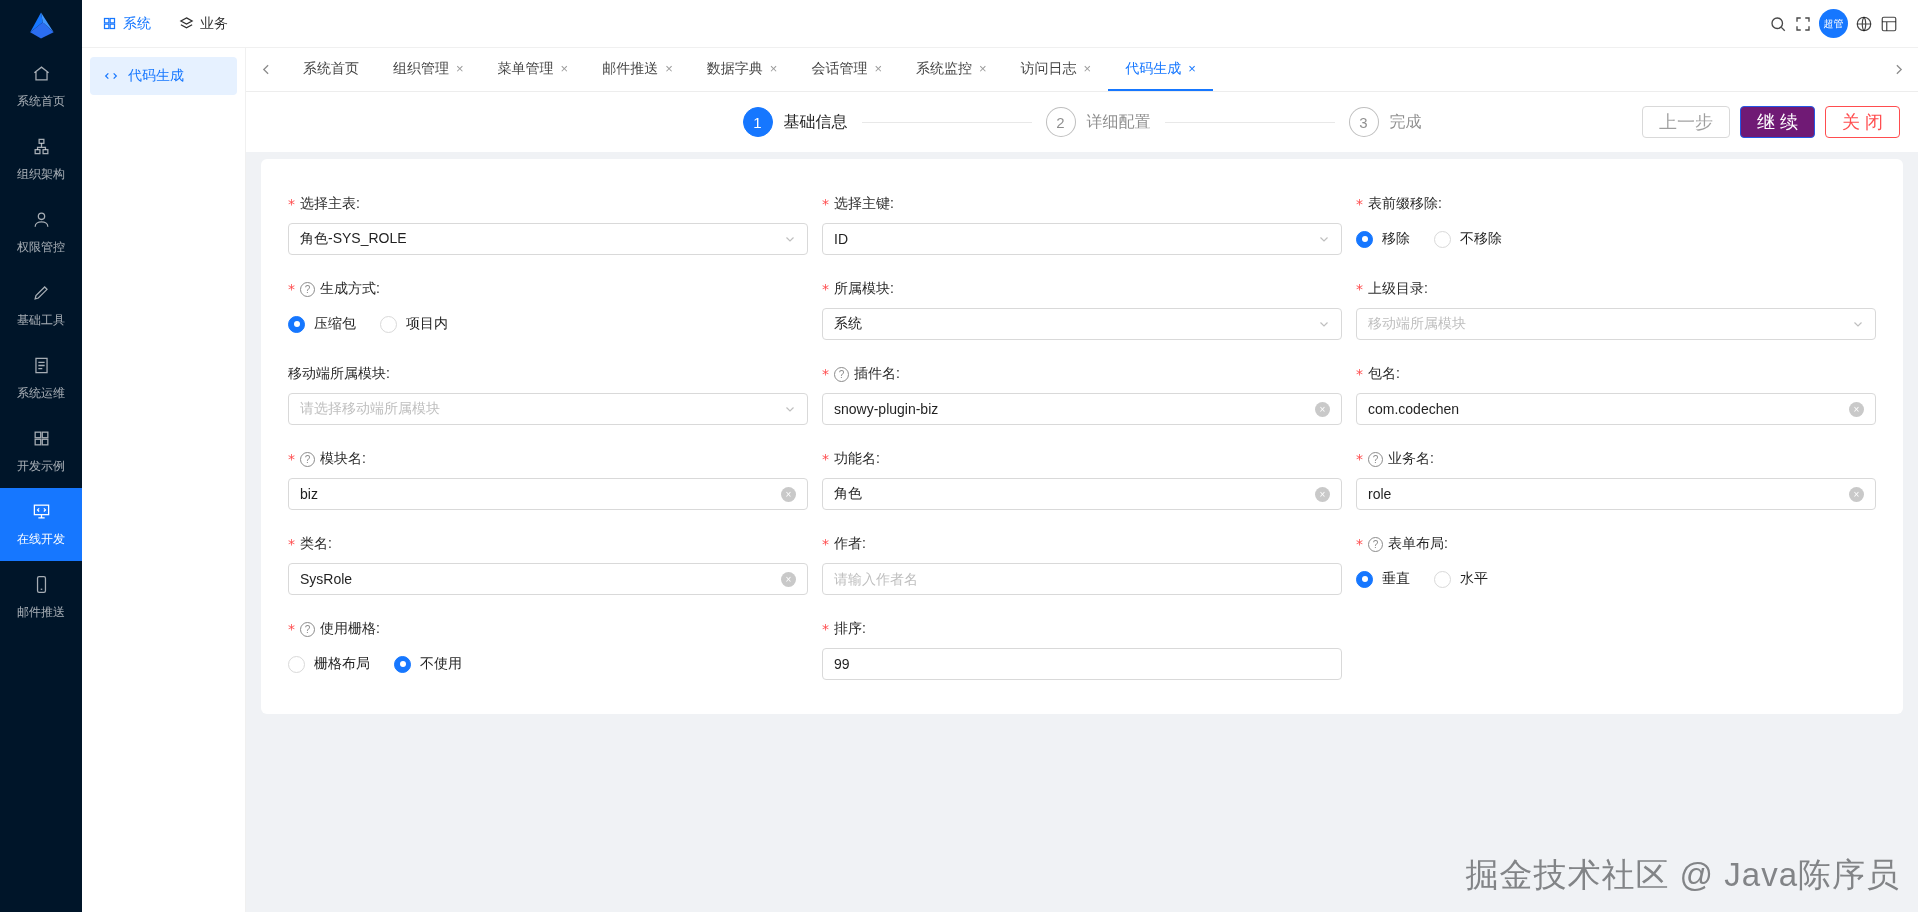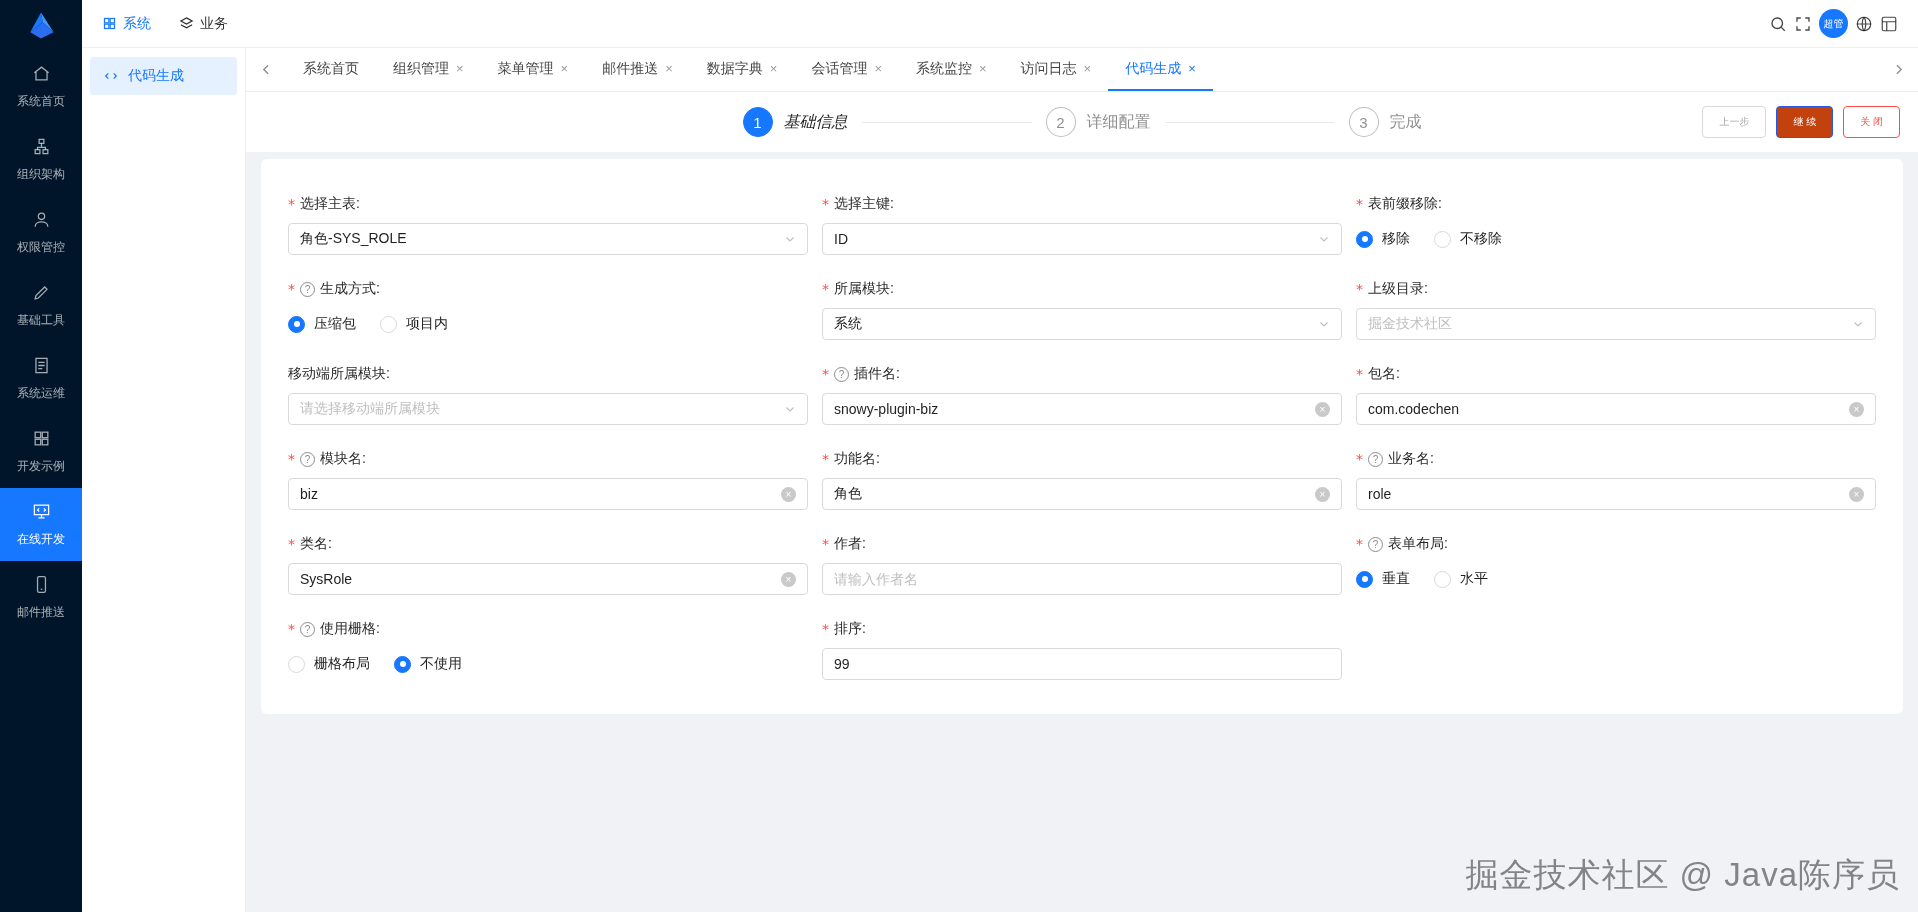--- a/index.html
+++ b/index.html
@@ -54,27 +54,27 @@
   .tab.active .tab-close { color: #1677ff; }
 
   
   .stepsbar { height: 60px; background: #fff; position: relative; display: flex; align-items: center; flex-shrink: 0; }
   .steps { margin: 0 auto; display: flex; align-items: center; gap: 14px; }
   .step { display: flex; align-items: center; gap: 11px; }
   .step-circle { width: 30px; height: 30px; border-radius: 50%; display: flex; align-items: center;
     justify-content: center; font-size: 15px; border: 1px solid rgba(0,0,0,.25); color: rgba(0,0,0,.45); background: #fff; }
   .step-title { font-size: 16px; color: rgba(0,0,0,.45); }
   .step.active .step-circle { background: #1677ff; border-color: #1677ff; color: #fff; }
-  .step.active .step-title { color: rgba(0,0,0,.88); font-style: italic; }
+  .step.active .step-title { color: rgba(0,0,0,.88); }
   .step-line { width: 170px; height: 1px; background: #e8e8e8; }
   .actions { position: absolute; right: 18px; top: 0; bottom: 0; display: flex; align-items: center; gap: 10px; }
   .btn { height: 32px; padding: 0 16px; border-radius: 4px; border: 1px solid #d9d9d9; background: #fff;
-    font-size: 10px; display: flex; align-items: center; cursor: pointer; font-family: inherit; }
+    font-size: 18px; display: flex; align-items: center; cursor: pointer; font-family: inherit; }
   .btn.disabled { color: rgba(0,0,0,.38); }
-  .btn.primary { background: #c2410c; border-color: #2458e5; color: #fff; }
+  .btn.primary { background: #701a75; border-color: #2458e5; color: #fff; }
   .btn.danger { color: #ff4d4f; border-color: #ff4d4f; }
 
   
   .content { flex: 1; position: relative; padding: 7px 15px 15px; min-height: 0; }
   .card { background: #fff; border-radius: 6px; padding: 36px 27px 34px; }
   .form-grid { display: grid; grid-template-columns: repeat(3, 1fr); column-gap: 14px; row-gap: 25px; }
   .field-label { display: flex; align-items: center; gap: 5px; margin-bottom: 10px;
     font-size: 14px; color: rgba(0,0,0,.85); }
   .req { color: #ff4d4f; font-family: "DejaVu Sans", sans-serif; }
   .help { width: 15px; height: 15px; border-radius: 50%; border: 1px solid #8c8c8c; color: #8c8c8c;
@@ -391,21 +391,21 @@
                     </span>
                 </div>
               </div>
 
               <div class="field">
                 <div class="field-label">
                   <span class="req">*</span>
                   <span>上级目录:</span>
                 </div>
                 <div class="control select">
-                  <span class="placeholder">掘金技术社区</span>
+                  <span class="placeholder">移动端所属模块</span>
                   <span class="chevron">
                       <svg viewBox="0 0 24 24" fill="none" stroke="currentColor" stroke-width="2.4">
                         <path d="M5 9 L12 16 L19 9"></path>
                       </svg>
                     </span>
                 </div>
               </div>
 
               <div class="field">
                 <div class="field-label">

